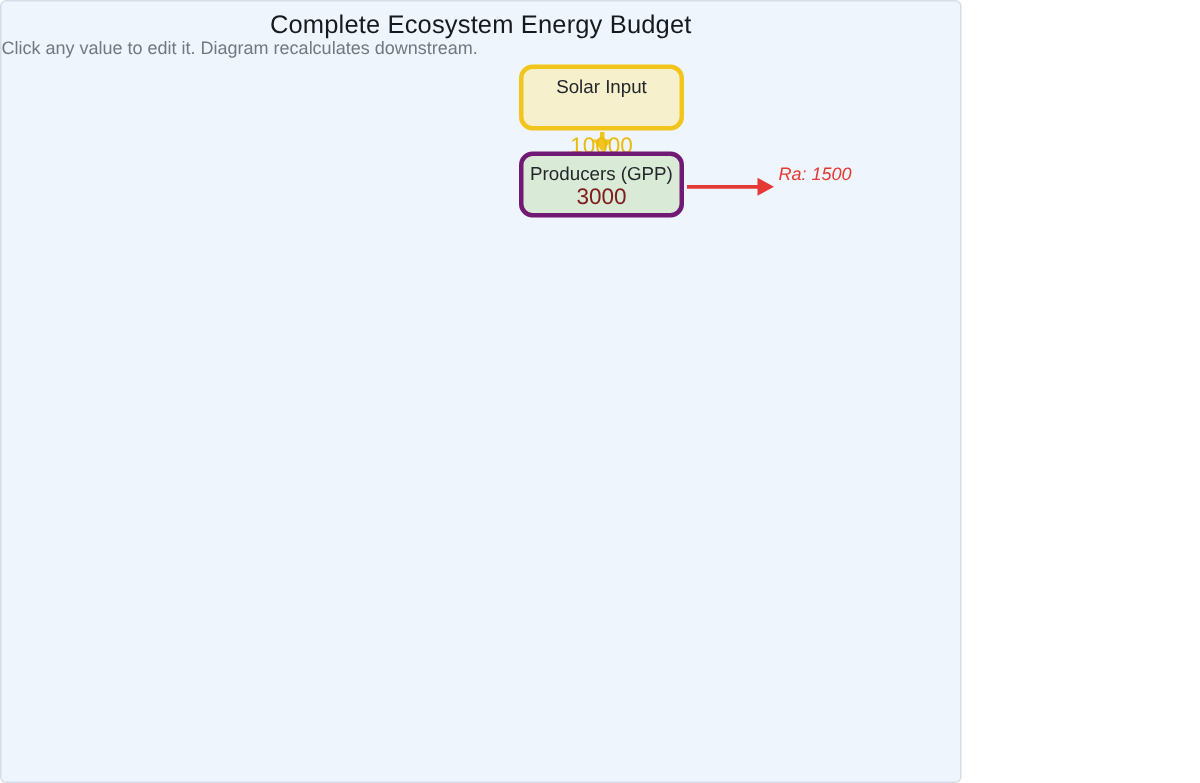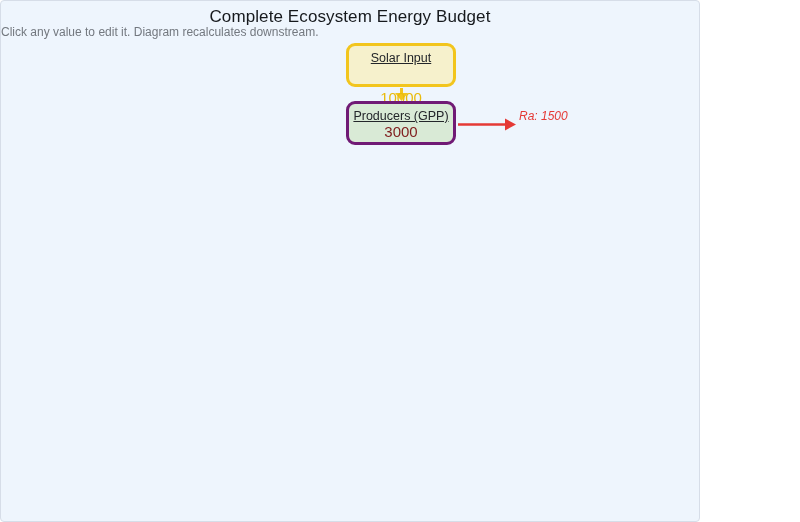--- a/index.html
+++ b/index.html
@@ -2,21 +2,21 @@
 <html><head>
 <meta charset="utf-8">
 <style>
   * { margin: 0; padding: 0; box-sizing: border-box; }
   html, body {
     font-family: "Liberation Sans", sans-serif;
     background: #ffffff;
   }
   .stage {
     position: relative;
-    width: 700px;
+    width: 641px;
     height: 522px;
     background: #eef5fd;
     border: 1px solid #d6dde8;
     border-radius: 4px;
     overflow: hidden;
   }
   .title {
     position: absolute;
     top: 6px;
     left: 0;
@@ -51,21 +51,20 @@
     display: flex;
     flex-direction: column;
     align-items: center;
     justify-content: space-between;
     padding: 5px 4px 4px 4px;
   }
   .node-label {
     font-size: 12.5px;
     color: #23262a;
     white-space: nowrap;
-    text-decoration: underline;
   }
   .node-value {
     font-size: 15px;
     cursor: pointer;
     white-space: nowrap;
   }
   .node-solar {
     left: 345px;
     top: 42px;
     background: #f6f1cc;

